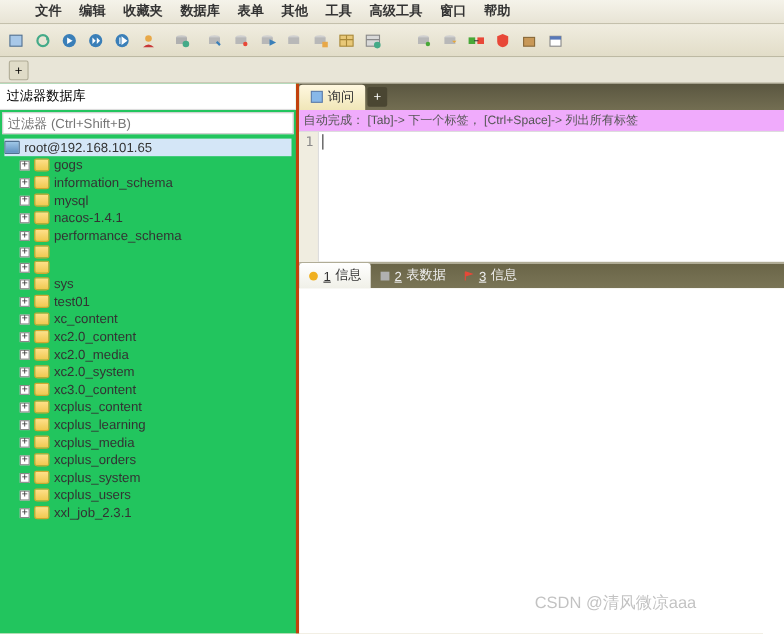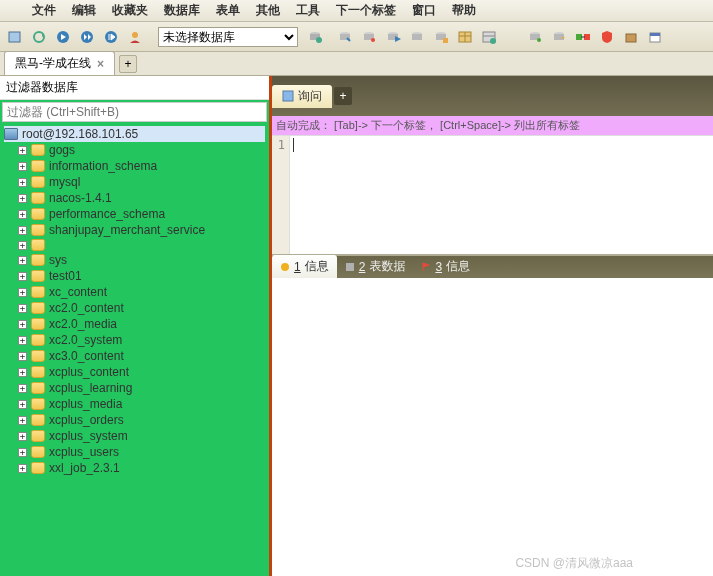--- a/index.html
+++ b/index.html
@@ -18,49 +18,49 @@
 .sidebar-title { padding:3px 6px; background:#fff; border-bottom:1px solid #ddd; font-size:12px; }
 .filter-input { margin:2px; padding:2px 4px; border:1px solid #ccc; color:#888; font-size:12px; }
 .tree { flex:1; overflow:auto; padding:2px 4px; font-family:"Consolas",monospace; font-size:13px; color:#333; }
 .tree-node { display:flex; align-items:center; gap:4px; padding:1px 0; white-space:nowrap; cursor:pointer; }
 .tree-node.root { background:#d4e6f7; }
 .tree-child { padding-left:14px; }
 .expand { width:9px; height:9px; border:1px solid #888; display:inline-flex; align-items:center; justify-content:center; font-size:9px; line-height:1; background:#fff; cursor:pointer; font-family:monospace; }
 .db-icon { width:14px; height:12px; background:linear-gradient(#ffe08a,#f0c850); border-radius:2px 2px 3px 3px; border:1px solid #d0a830; }
 .srv-icon { width:14px; height:12px; background:linear-gradient(#a0c8e8,#6090c0); border-radius:1px; border:1px solid #507090; }
 .content { flex:1; display:flex; flex-direction:column; background:#ece9d8; }
-.query-tabs { height:40px; background:linear-gradient(#5a5640,#736e52); display:flex; align-items:center; color:#fff; }
+.query-tabs { height:24px; background:linear-gradient(#5a5640,#736e52); display:flex; align-items:center; color:#fff; }
 .query-tab { padding:3px 10px; display:flex; align-items:center; gap:4px; }
 .query-tab.active { background:linear-gradient(#fff8e0,#f0e6b8); color:#333; border-radius:3px 3px 0 0; }
 .query-add { width:18px; height:18px; background:#4a4632; display:flex; align-items:center; justify-content:center; cursor:pointer; margin-left:2px; border-radius:2px; }
 .hint-bar { background:#f0abfc; padding:2px 4px; font-size:11px; color:#555; border-bottom:1px solid #ddd; white-space:nowrap; overflow:hidden; }
 .editor { flex:0 0 120px; background:#fff; border-bottom:2px solid #b0ac96; display:flex; }
 .gutter { width:18px; background:#f0ede0; border-right:1px solid #ddd; text-align:right; padding:2px 4px; color:#888; font-family:monospace; font-size:12px; }
 .editor-body { flex:1; padding:2px; font-family:monospace; }
 .result-tabs { height:22px; background:linear-gradient(#6a6548,#7a7556); display:flex; align-items:flex-end; color:#eee; }
 .result-tab { padding:3px 8px; display:flex; align-items:center; gap:4px; font-size:11px; cursor:pointer; }
 .result-tab.active { background:linear-gradient(#fff,#f0f0e8); color:#333; border-radius:3px 3px 0 0; }
 .result-body { flex:1; background:#fff; }
-.watermark { position:absolute; bottom:4px; right:80px; color:rgba(120,120,120,0.45); font-size:12px; pointer-events:none; }
+.watermark { position:absolute; bottom:18px; right:80px; color:rgba(120,120,120,0.45); font-size:15px; pointer-events:none; }
 .sep { width:4px; }
 .underline { text-decoration:underline; }
 .cursor-line { border-left:1px solid #333; height:14px; width:1px; margin-left:1px; }
 </style>
 </head>
 <body>
 
 <div class="menubar">
   <span>文件</span>
   <span>编辑</span>
   <span>收藏夹</span>
   <span>数据库</span>
   <span>表单</span>
   <span>其他</span>
   <span>工具</span>
-  <span>下一个标签</span>
+  <span>高级工具</span>
   <span>窗口</span>
   <span>帮助</span>
 </div>
 
 <div class="toolbar">
   <div class="tool-btn">
       <svg width="16" height="16">
         <rect x="2" y="3" width="11" height="10" fill="#a8c8e8" stroke="#507090"></rect>
       </svg>
     </div>
@@ -88,21 +88,20 @@
         <path d="M6 5 L6 11 M8 5 L12 8 L8 11 Z" fill="#fff" stroke="#fff"></path>
       </svg>
     </div>
   <div class="tool-btn">
       <svg width="16" height="16">
         <circle cx="8" cy="6" r="3" fill="#e8a848"></circle>
         <path d="M3 14 Q8 9 13 14" fill="#c83838"></path>
       </svg>
     </div>
   <div class="sep"></div>
-  <select class="db-select"><option>未选择数据库</option></select>
   <div class="tool-btn">
       <svg width="16" height="16">
         <ellipse cx="8" cy="5" rx="5" ry="2" fill="#c8c8c8"></ellipse>
         <rect x="3" y="5" width="10" height="6" fill="#b0b0b0"></rect>
         <circle cx="12" cy="11" r="3" fill="#4a8"></circle>
       </svg>
     </div>
   <div class="sep"></div>
   <div class="tool-btn">
       <svg width="16" height="16">
@@ -186,24 +185,20 @@
     </div>
   <div class="tool-btn">
       <svg width="16" height="16">
         <rect x="3" y="4" width="10" height="9" fill="#fff" stroke="#888"></rect>
         <rect x="3" y="4" width="10" height="3" fill="#5878b8"></rect>
       </svg>
     </div>
 </div>
 
 <div class="tabs-bar">
-  <div class="tab">
-    <span>黑马-学成在线</span>
-    <span class="tab-close">×</span>
-  </div>
   <div class="tab-add">+</div>
 </div>
 
 <div class="main">
   <div class="sidebar">
     <div class="sidebar-title">过滤器数据库</div>
     <input class="filter-input" placeholder="过滤器 (Ctrl+Shift+B)" style="">
     <div class="tree">
       <div class="tree-node root">
         <span class="srv-icon"></span>
@@ -231,21 +226,20 @@
             <span>nacos-1.4.1</span>
           </div>
           <div class="tree-node tree-child">
             <span class="expand">+</span>
             <span class="db-icon"></span>
             <span>performance_schema</span>
           </div>
           <div class="tree-node tree-child">
             <span class="expand">+</span>
             <span class="db-icon"></span>
-            <span>shanjupay_merchant_service</span>
           </div>
           <div class="tree-node tree-child">
             <span class="expand">+</span>
             <span class="db-icon"></span>
           </div>
           <div class="tree-node tree-child">
             <span class="expand">+</span>
             <span class="db-icon"></span>
             <span>sys</span>
           </div>

